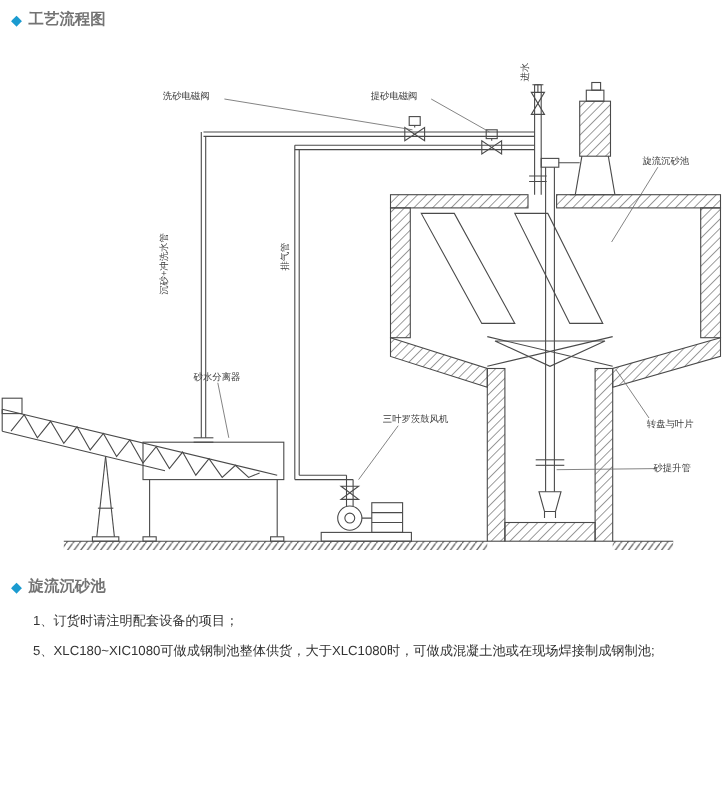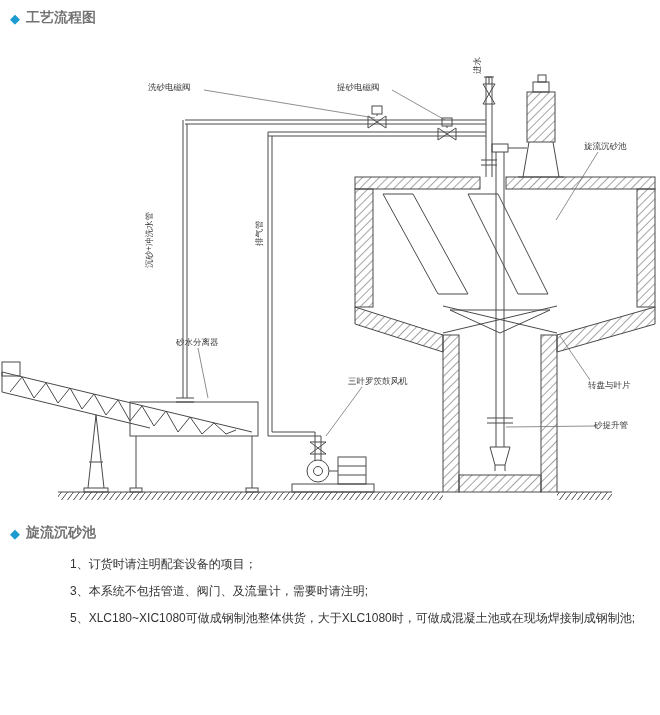--- a/index.html
+++ b/index.html
@@ -9,21 +9,21 @@
   .section-header { display:flex; align-items:center; gap:6px; padding:9px 0 3px 10px; }
   .diamond { color:#1b9bd0; font-size:13px; line-height:1; }
   .section-title { font-size:14px; font-weight:bold; color:#737373; }
   .diagram-wrap { width:660px; height:485px; }
   .drawing line, .drawing path, .drawing polyline, .drawing polygon,
   .drawing rect, .drawing circle { stroke:#4a4a4a; stroke-width:1; fill:none; }
   .drawing .wall { fill:url(#hatch); }
   .drawing .ground { fill:url(#ghatch); stroke:none; }
   .drawing .leader { stroke:#6a6a6a; stroke-width:0.75; }
   .drawing text { stroke:none; fill:#3a3a3a; font-size:8.5px; font-family:"Liberation Sans", sans-serif; }
-  .params { padding:6px 10px 0 30px;margin-left:40px; }
+  .params { padding:6px 10px 0 30px; }
   .param-item { font-size:12px; color:#333; line-height:27px; white-space:nowrap; }
 </style>
 </head>
 <body>
 
 <div class="page">
 
   <div class="section-header">
     <span class="diamond">◆</span>
     <span class="section-title">工艺流程图</span>
@@ -181,17 +181,16 @@
     </svg>
   </div>
 
   <div class="section-header">
     <span class="diamond">◆</span>
     <span class="section-title">旋流沉砂池</span>
   </div>
 
   <div class="params">
     <div class="param-item">1、订货时请注明配套设备的项目；</div>
-    <div class="param-item">3、本系统不包括管道、阀门、及流量计，需要时请注明;</div>
     <div class="param-item">5、XLC180~XIC1080可做成钢制池整体供货，大于XLC1080时，可做成混凝土池或在现场焊接制成钢制池;</div>
   </div>
 
 </div>
 
 </body></html>

